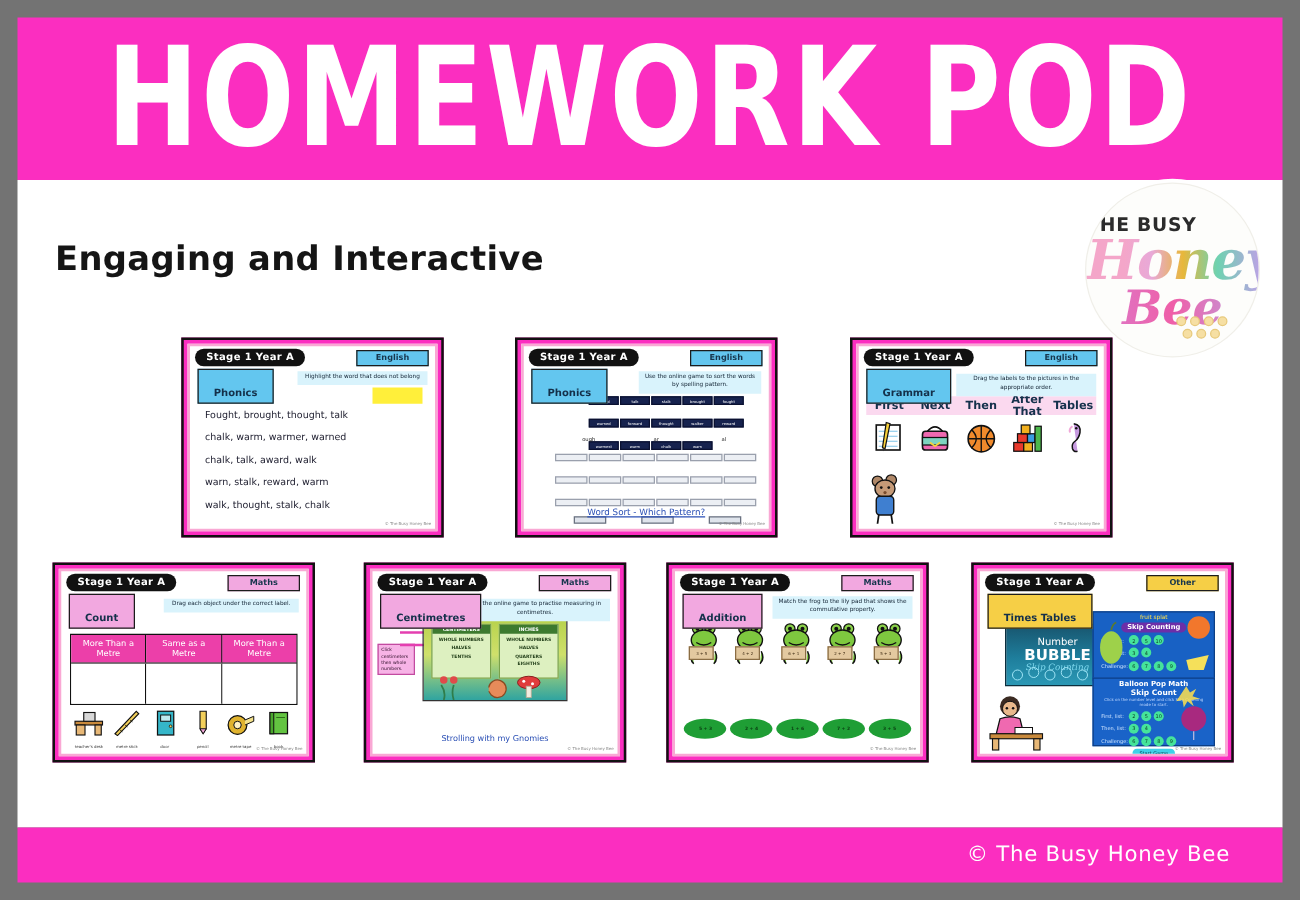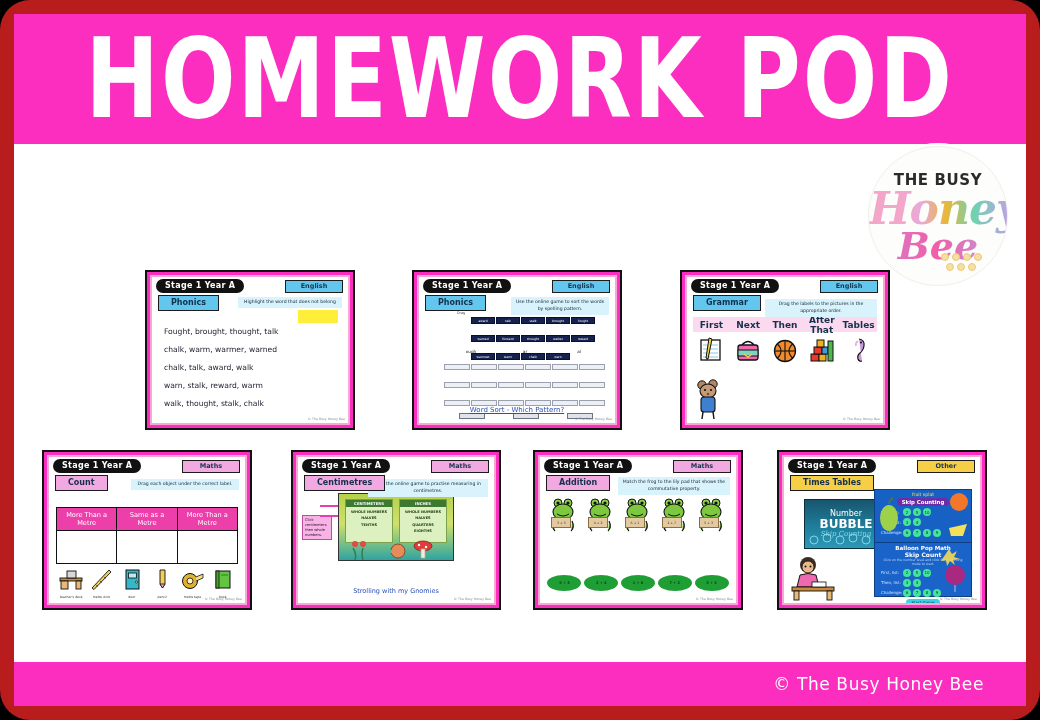--- a/index.html
+++ b/index.html
@@ -5,22 +5,21 @@
   * { box-sizing: border-box; margin: 0; padding: 0; }
   html, body {
     width: 1040px; height: 720px;
     background: #000;
     font-family: "Liberation Sans", sans-serif;
     overflow: hidden;
   }
   .page {
     position: relative;
     width: 1040px; height: 720px;
-    background: #b91c1c;
-    border-radius: 30px;
+    background: #737373;
   }
   
   .header-band {
     position: absolute;
     left: 14px; top: 14px;
     width: 1012px; height: 130px;
     background: #FB2EC0;
     display: flex; align-items: center; justify-content: center;
   }
   .header-title {
@@ -56,21 +55,21 @@
     right: 18px; top: 2px;
     width: 140px; height: 140px;
     border-radius: 50%;
     background: #fdfdfb;
     border: 1px solid #f0efe9;
     box-shadow: 0 0 0 3px #ffffff;
     overflow: hidden;
   }
   .logo-the-busy {
     position: absolute; top: 24px; left: 0; width: 100%;
-    text-align: center;
+    text-align: left;
     font-family: "DejaVu Sans", sans-serif;
     font-weight: 700; font-size: 15px; letter-spacing: .6px;
     color: #2b2b2b;
   }
   .logo-honey {
     position: absolute; top: 36px; left: 0; width: 100%;
     text-align: center;
     font-family: "DejaVu Serif", serif;
     font-style: italic; font-weight: 700; font-size: 44px;
     background: linear-gradient(90deg,#f4a6c9 0%,#f4a6c9 22%,#e8a9d8 38%,#e8b73a 56%,#6ed2b0 76%,#b9a4e3 100%);
@@ -139,21 +138,21 @@
     font-weight: 700; font-size: 6.5px;
     color: #17364d;
     z-index: 5;
   }
   .badge-english { background: #63c6ef; }
   .badge-maths   { background: #f2a8e0; }
   .badge-other   { background: #f6cf46; }
   .topic-tab {
     position: absolute; left: 6px; top: 18px;
     border: 1px solid #1c1c1c;
-    padding: 2px 12px 3px 12px;
+    padding: 14px 12px 3px 12px;
     font-family: "DejaVu Sans", sans-serif;
     font-weight: 700; font-size: 8px;
     color: #14304a;
     z-index: 4;
   }
   .tab-english { background: #63c6ef; }
   .tab-maths   { background: #f2a8e0; }
   .tab-other   { background: #f6cf46; }
   .instruction {
     position: absolute;
@@ -347,20 +346,21 @@
 <body>
 
 <div class="page">
 
   <div class="header-band">
     <div class="header-title">HOMEWORK POD</div>
   </div>
 
   <div class="body-area">
 
+    <div class="subtitle">Engaging and Interactive</div>
 
     <div class="logo">
       <div class="logo-the-busy">THE BUSY</div>
       <div class="logo-honey">Honey</div>
       <div class="logo-bee">Bee</div>
       <div class="logo-dots">
         <i style="left:0;top:0"></i>
           <i style="left:11px;top:0"></i>
           <i style="left:22px;top:0"></i>
           <i style="left:33px;top:0"></i>

